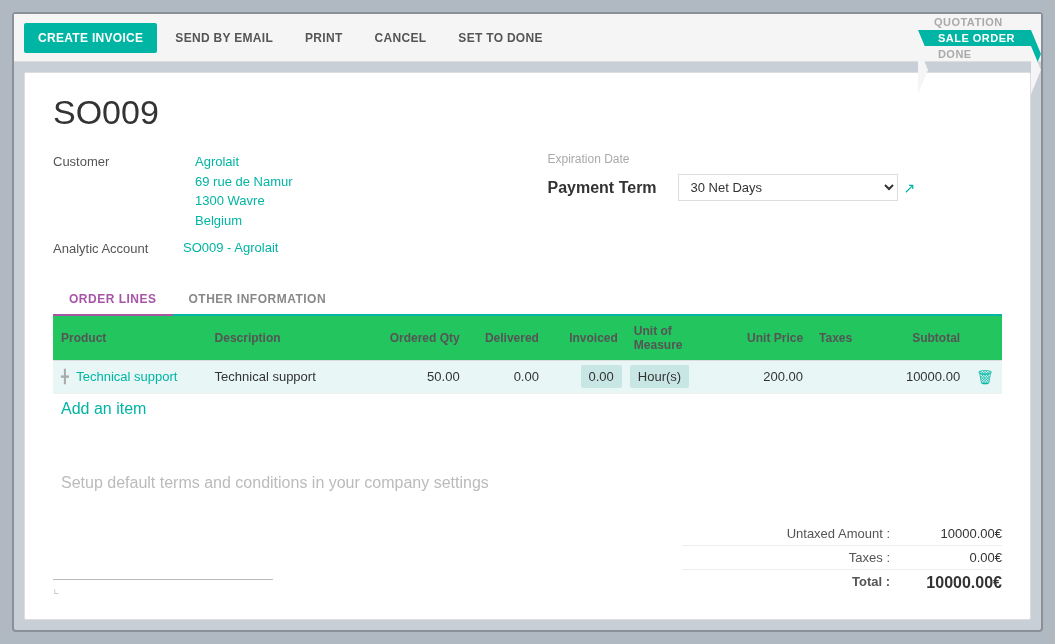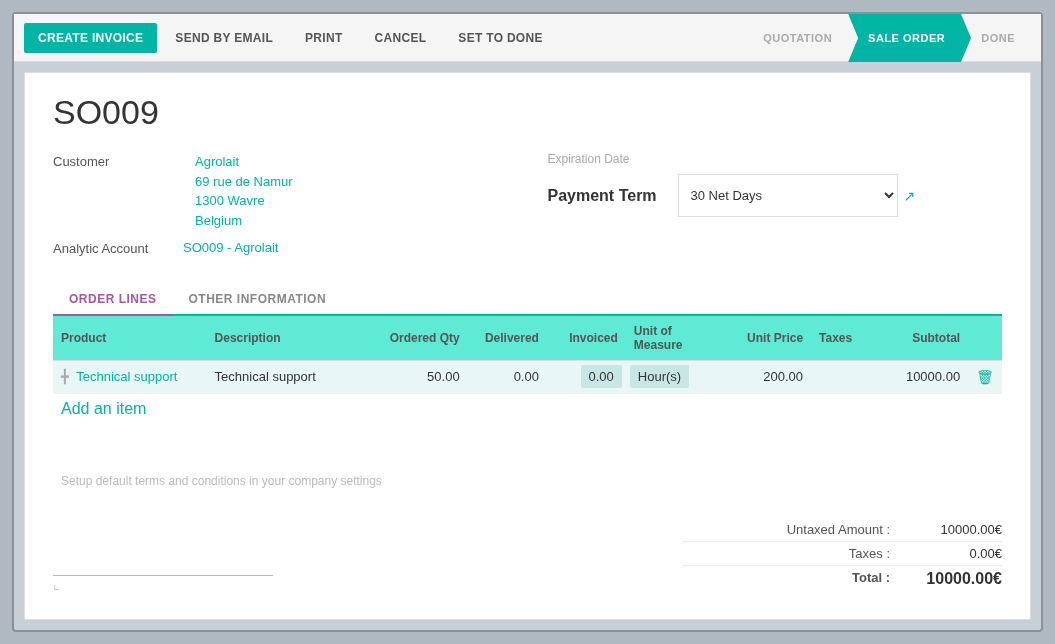--- a/index.html
+++ b/index.html
@@ -102,21 +102,21 @@
       min-width: 130px;
       font-size: 16px;
     }
     .select-wrapper {
       display: flex;
       align-items: center;
       gap: 6px;
     }
     .select-wrapper select {
       border: 1px solid #ddd;
-      padding: 12px 8px;
+      padding: 4px 8px;
       font-size: 13px;
       width: 220px;
       color: #333;
       outline: none;
       background: #fff;
     }
     .external-link-icon {
       color: #00b5a3;
       font-size: 14px;
       cursor: pointer;
@@ -147,21 +147,21 @@
       border-collapse: collapse;
       margin-top: 0;
     }
     .order-table th {
       text-align: left;
       padding: 8px 8px;
       font-size: 12px;
       font-weight: 600;
       color: #555;
       border-bottom: 1px solid #ddd;
-      background: #5eead4;
+      background: #22c55e;
     }
     .order-table td {
       padding: 8px 8px;
       font-size: 13px;
       border-bottom: 1px solid #f0f0f0;
     }
     .row-highlighted { background: #e8f7f5; }
     .product-link { color: #00b5a3; cursor: pointer; }
     .drag-handle { color: #aaa; margin-right: 4px; cursor: grab; }
     .invoiced-cell {
@@ -178,21 +178,21 @@
     }
     .add-item-link {
       color: #00b5a3;
       font-size: 16px;
       cursor: pointer;
       padding: 6px 8px;
       display: inline-block;
     }
     .terms-text {
       color: #bbb;
-      font-size: 12px;
+      font-size: 16px;
       padding: 10px 8px;
     }
     .totals-table {
       min-width: 320px;
     }
     .totals-row {
       display: flex;
       justify-content: space-between;
       padding: 4px 0;
       font-size: 13px;
@@ -203,20 +203,21 @@
     .totals-value { color: #333; min-width: 100px; text-align: right; }
     .totals-row.grand-total .totals-label { font-weight: 600; }
     .totals-row.grand-total .totals-value { font-size: 16px; font-weight: 700; color: #333; }
     .delete-icon { color: #00b5a3; cursor: pointer; font-size: 14px; }
     .resize-handle { color: #ccc; font-size: 14px; }
     
     .steps-container {
       display: flex;
       align-items: stretch;
       height: 48px;
+      flex-direction: column;
     }
     .step-item {
       display: flex;
       align-items: center;
       padding: 0 16px;
       font-size: 11px;
       font-weight: 700;
       letter-spacing: 0.5px;
       color: #aaa;
       position: relative;

